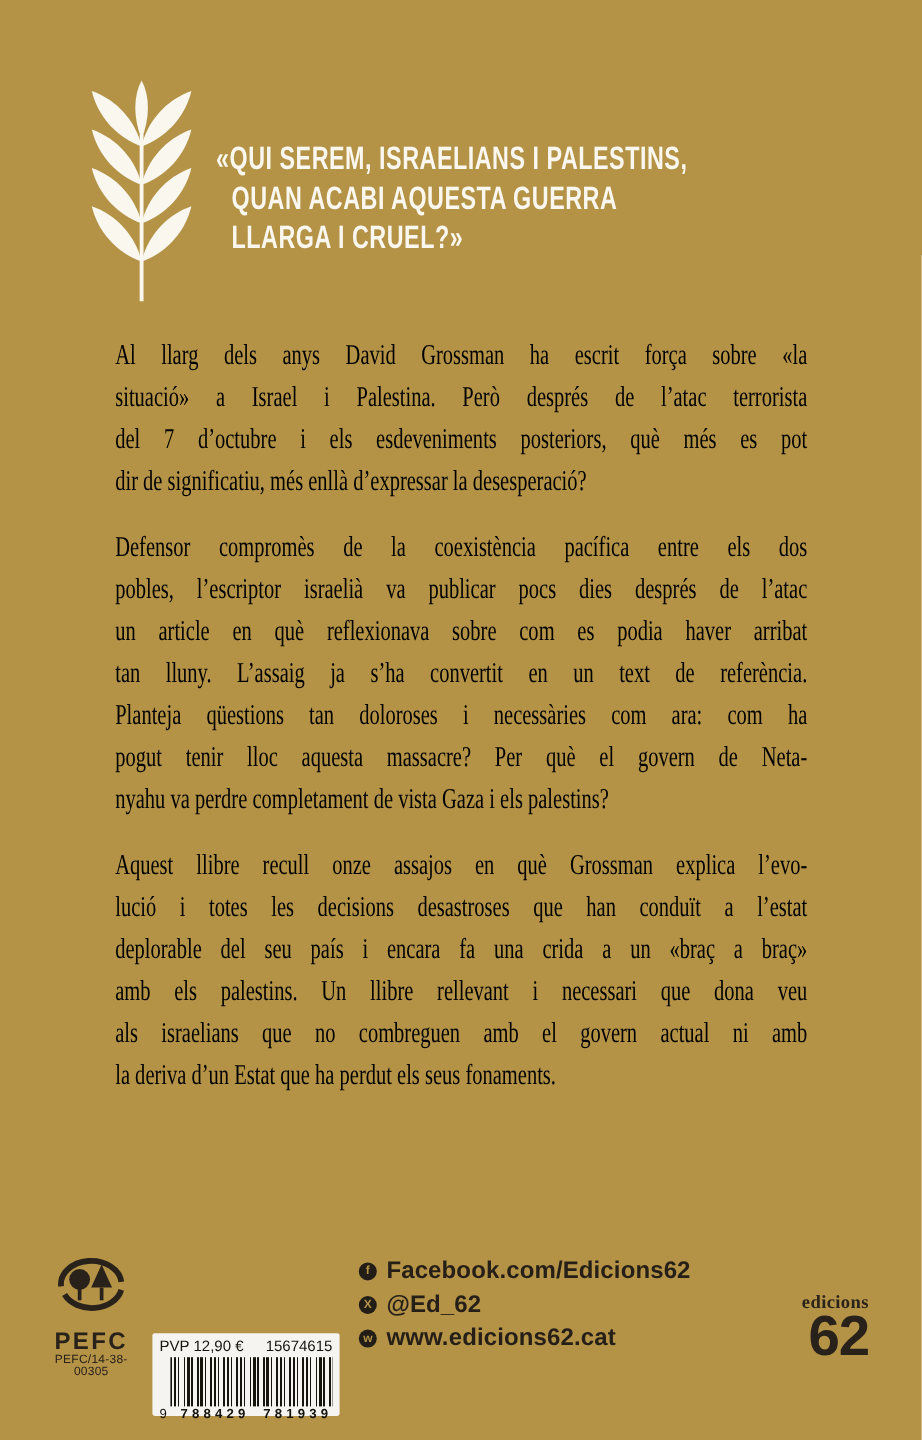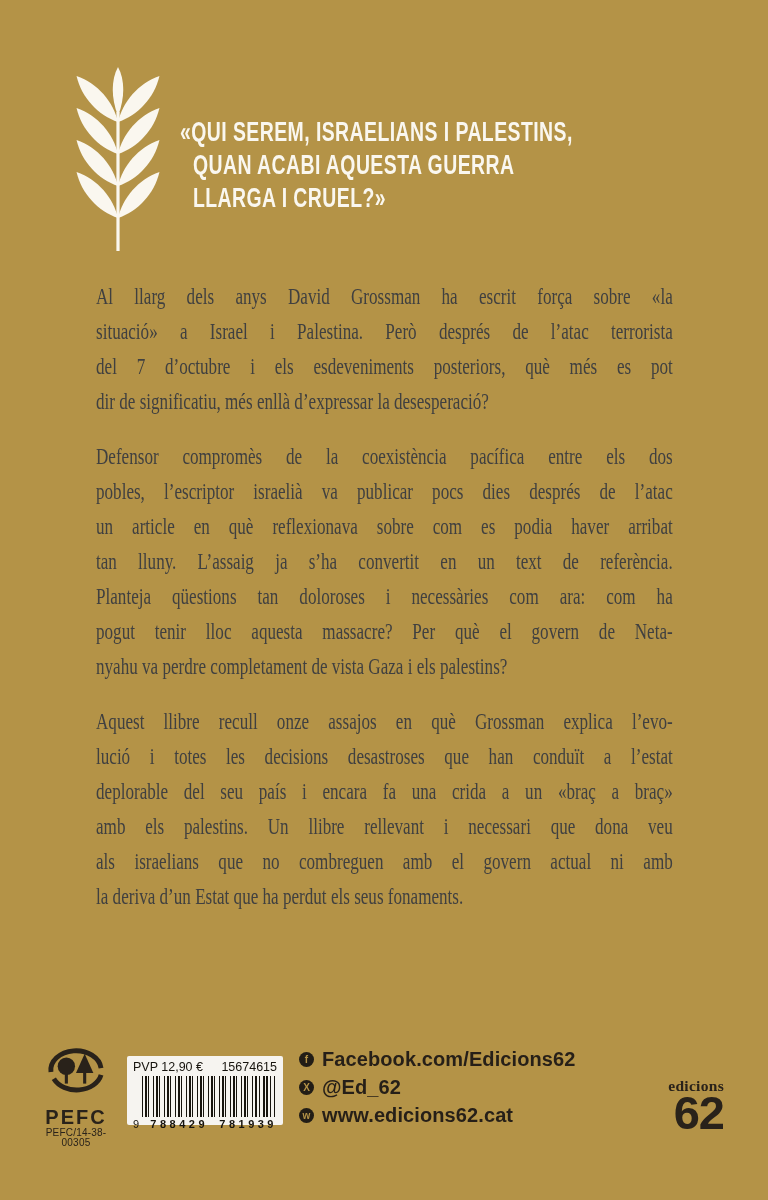--- a/index.html
+++ b/index.html
@@ -13,38 +13,38 @@
   .wheat { position:absolute; left:70px; top:64px; width:96px; height:190px; }
   .quote {
     position:absolute; left:180px; top:116px; width:700px;
     transform:scaleX(0.72); transform-origin:0 0;
     color:#faf7ef; font-weight:bold; font-size:27px; line-height:33px;
     letter-spacing:0.6px;
   }
   .quote .qindent { padding-left:18px; }
 
   
-  .body-blurb { position:absolute; left:96px; top:279px; width:578px; color:#404040; }
+  .body-blurb { position:absolute; left:96px; top:279px; width:578px; color:#000000; }
   .para { margin:0 0 20px 0; }
   .bline {
     font-family:"Liberation Serif", serif;
     font-size:24px; line-height:35px; height:35px;
     width:810px; transform:scaleX(0.712); transform-origin:0 0;
     text-align:justify; text-align-last:justify;
     white-space:nowrap;
   }
   .bline.plast { text-align-last:left; }
 
   
   .pefc { position:absolute; left:40px; top:1046px; width:72px; text-align:center; color:#29221a; }
   .pefc-name { font-weight:bold; font-size:20px; letter-spacing:2px; line-height:22px; margin-top:2px; }
   .pefc-code { font-size:10px; letter-spacing:0.2px; line-height:10px; }
 
   .barcode {
-    position:absolute; left:127px; top:1056px; width:156px; height:69px;
+    position:absolute; left:127px; top:1111px; width:156px; height:69px;
     background:#f6f4f0; border-radius:2px; box-sizing:border-box;
     padding:4px 6px 3px 6px; color:#17140e;
   }
   .bc-top { display:flex; justify-content:space-between; font-size:12.5px; line-height:14px; }
   .bc-bars {
     height:41px; margin:2px 0 0 9px;
     background:repeating-linear-gradient(90deg,
       #17140e 0 1.5px, #f6f4f0 1.5px 3px,
       #17140e 3px 5px, #f6f4f0 5px 6.5px,
       #17140e 6.5px 7.5px, #f6f4f0 7.5px 11px);

